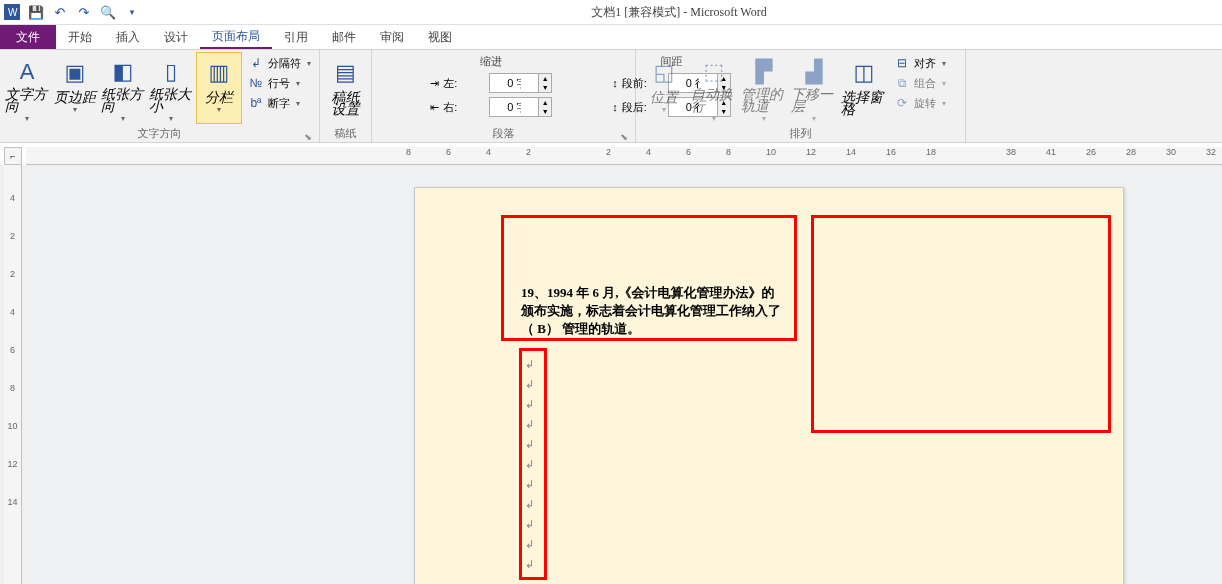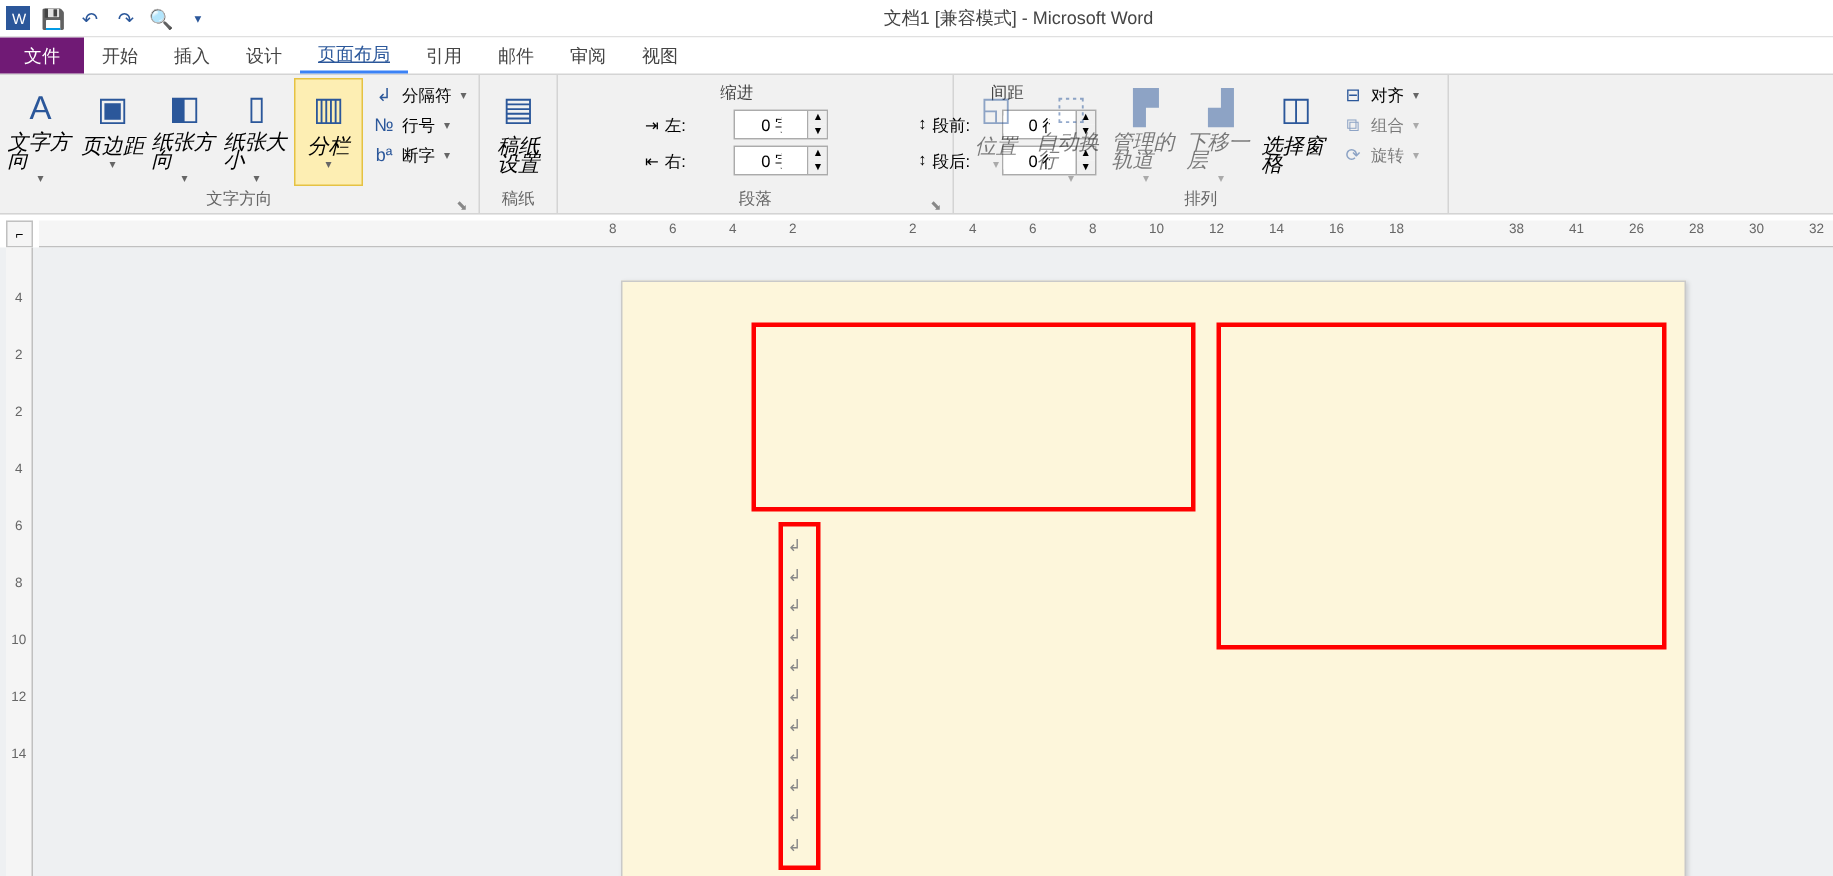--- a/index.html
+++ b/index.html
@@ -2,27 +2,27 @@
 <html><head>
 <meta charset="utf-8">
 <style>
 * { margin: 0; padding: 0; box-sizing: border-box; font-family: "Microsoft YaHei", sans-serif; }
 body { background: #fff; width: 1222px; height: 584px; overflow: hidden; font-size: 12px; }
 
 
 .titlebar { height: 25px; background: #fff; display: flex; align-items: center; padding: 0 4px; border-bottom: 1px solid #e0e0e0; }
 .titlebar .qat { display: flex; align-items: center; gap: 8px; }
 .titlebar .qat-icon { width: 16px; height: 16px; display: inline-flex; align-items: center; justify-content: center; color: #2b579a; font-size: 13px; }
-.titlebar .title { flex: 1; text-align: center; font-size: 12px; color: #444; }
+.titlebar .title { flex: 1; text-align: center; font-size: 12px; color: #444; font-family: Liberation Serif, serif; }
 
 
 .tabs { height: 25px; background: #fff; display: flex; align-items: stretch; border-bottom: 1px solid #d4d4d4; }
 .tab { padding: 0 12px; display: flex; align-items: center; font-size: 12px; color: #444; cursor: pointer; }
 .tab.file { background: #701a75; color: #fff; padding: 0 16px; }
-.tab.active { color: #2b579a; border-bottom: 2px solid #3b82f6; text-decoration: underline; }
+.tab.active { color: #2b579a; border-bottom: 2px solid #701a75; }
 
 
 .ribbon { height: 93px; background: #f1f1f1; display: flex; border-bottom: 1px solid #d4d4d4; }
 .group { border-right: 1px solid #d4d4d4; display: flex; flex-direction: column; padding: 2px 4px 0 4px; }
 .group-body { flex: 1; display: flex; align-items: flex-start; gap: 2px; }
 .group-label { text-align: center; font-size: 11px; color: #666; height: 16px; line-height: 14px; position: relative; }
 .group-label .launcher { position: absolute; right: 2px; bottom: 2px; width: 10px; height: 10px; font-size: 9px; color: #888; }
 
 .big-btn { width: 48px; height: 72px; display: flex; flex-direction: column; align-items: center; justify-content: flex-start; padding-top: 4px; gap: 2px; cursor: pointer; border: 1px solid transparent; }
 .big-btn .ico { width: 32px; height: 32px; display: flex; align-items: center; justify-content: center; font-size: 22px; color: #2b579a; }
@@ -302,20 +302,21 @@
       <span>6</span>
       <span>8</span>
       <span>10</span>
       <span>12</span>
       <span>14</span>
     </div>
   <div class="page">
     <div class="redbox box1"></div>
     <div class="redbox box2"></div>
     <div class="redbox box3"></div>
+    <div class="doctext t1">19、1994 年 6 月,《会计电算化管理办法》的颁布实施，标志着会计电算化管理工作纳入了 （ B） 管理的轨道。</div>
     <div class="marks">
       <div>↲</div>
         <div>↲</div>
         <div>↲</div>
         <div>↲</div>
         <div>↲</div>
         <div>↲</div>
         <div>↲</div>
         <div>↲</div>
         <div>↲</div>

